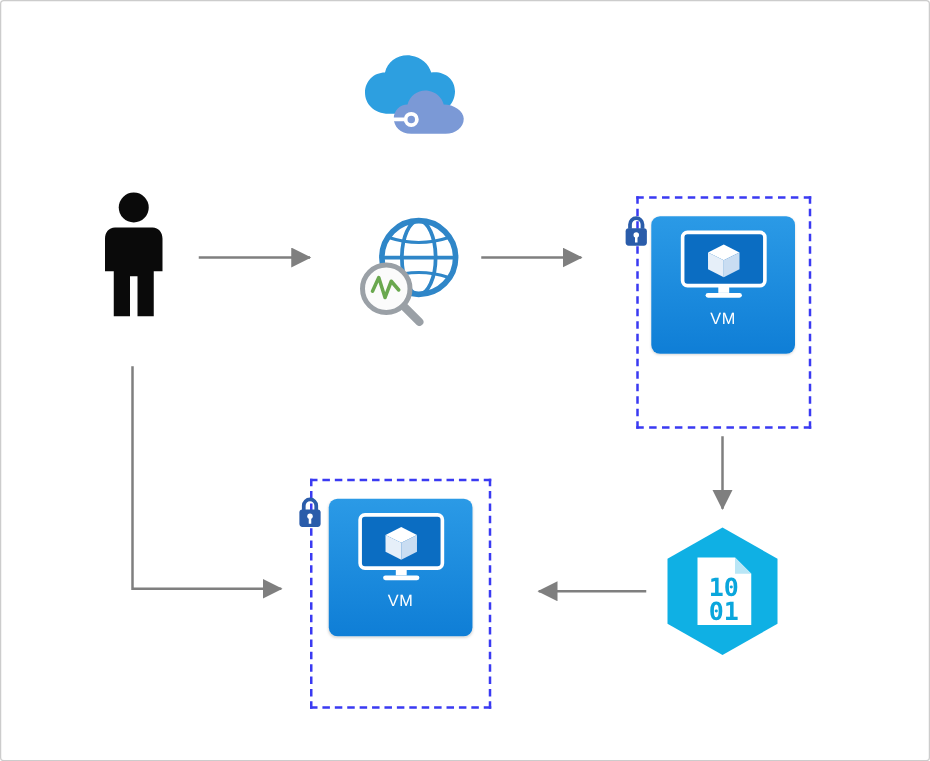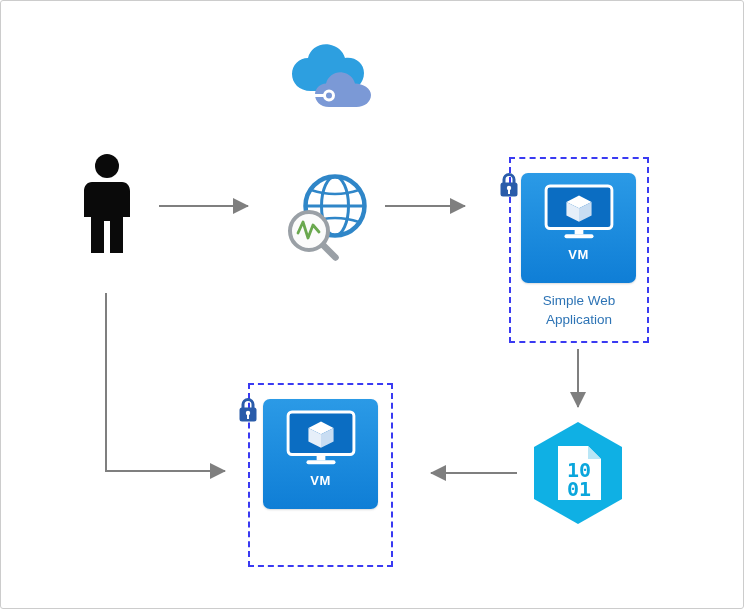--- a/index.html
+++ b/index.html
@@ -23,21 +23,21 @@
   
   .vm-tile{
     position:absolute;width:115px;height:110px;border-radius:7px;
     background:linear-gradient(180deg,var(--vm-tile-top),var(--vm-tile-bottom));
     display:flex;flex-direction:column;align-items:center;padding-top:11px;box-sizing:border-box;
     box-shadow:0 1px 2px rgba(0,0,0,0.15);
   }
   .vm-tile svg.monitor{width:82px;height:60px;display:block;}
   .screen{fill:var(--screen);stroke:#ffffff;stroke-width:3;}
   .vm-label{
-    color:#ffffff;font-weight:bold;font-size:13px;letter-spacing:.5px;margin-top:3px;
+    color:#ffffff;font-weight:normal;font-size:13px;letter-spacing:.5px;margin-top:3px;
   }
   .caption{
     position:absolute;left:0;width:100%;text-align:center;
     color:var(--caption);font-size:13.5px;line-height:19px;
   }
   .brand{
     position:absolute;left:0;width:100%;text-align:center;
     font-size:17px;font-weight:bold;letter-spacing:0;white-space:nowrap;
   }
   .brand-cap{
@@ -101,21 +101,20 @@
       <svg class="monitor" viewBox="0 0 80 62">
         <rect x="6" y="2" width="68" height="44" rx="4" class="screen"></rect>
         <path d="M40,12 L53,18.5 L40,25 L27,18.5 Z" fill="#ffffff"></path>
         <path d="M27,18.5 L40,25 L40,39 L27,32.5 Z" fill="#e6eff9"></path>
         <path d="M53,18.5 L40,25 L40,39 L53,32.5 Z" fill="#c9ddf2"></path>
         <rect x="35.5" y="46" width="9" height="6" fill="#ffffff"></rect>
         <rect x="25" y="52" width="30" height="4" rx="2" fill="#ffffff"></rect>
       </svg>
       <div class="vm-label">VM</div>
     </div>
-    <div class="caption" style="top:132px;">Simple Web Application</div>
   </div>
 
   <svg class="abs" style="left:497px;top:170px;" width="22" height="27" viewBox="0 0 22 27">
     <path d="M6,12 V8.5 A5,5 0 0 1 16,8.5 V12" fill="none" style="stroke:var(--lock);" stroke-width="3"></path>
     <rect x="2.5" y="11.5" width="17" height="14" rx="2.5" style="fill:var(--lock);"></rect>
     <circle cx="11" cy="17" r="2.2" fill="#ffffff"></circle>
     <rect x="10" y="18.5" width="2" height="4.5" fill="#ffffff"></rect>
   </svg>
 
   <svg class="abs" style="left:525px;top:420px;" width="104" height="104" viewBox="0 0 104 104">

